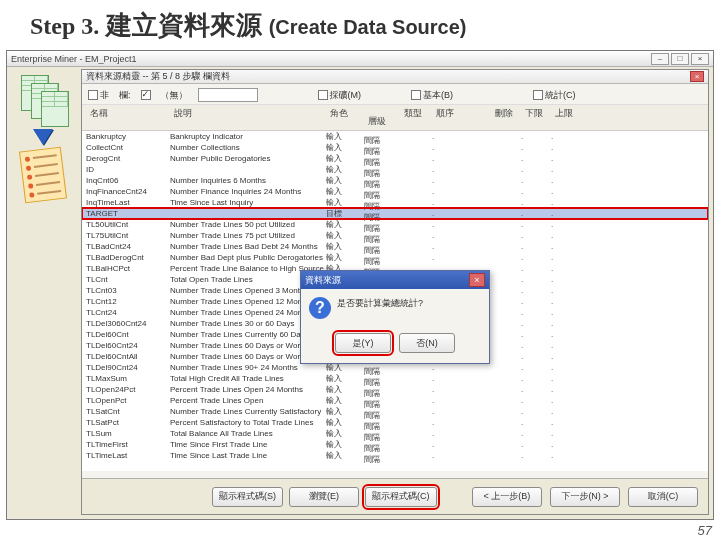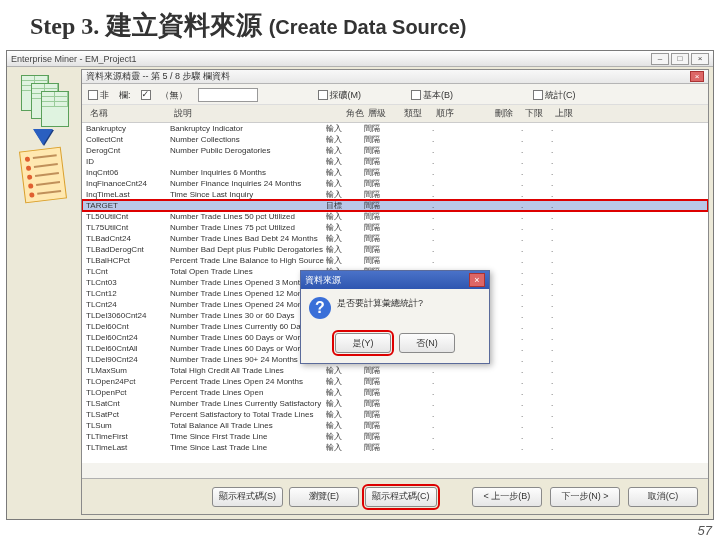--- a/index.html
+++ b/index.html
@@ -35,21 +35,21 @@
 .inner-close{ width:14px; height:11px; background:#d66; border:1px solid #a33; color:#fff; text-align:center; line-height:9px; font-size:8px;}
 
 .filter-row { display:flex; align-items:center; padding:4px 6px 2px 6px; gap:10px; font-size:9px; border-bottom:1px solid #ddd;}
 .filter-row label{display:flex; align-items:center; gap:2px;}
 .filter-row input[type=text]{ height:14px; width:60px; border:1px solid #999; font-size:9px; padding:0 2px;}
 .chk{ width:10px;height:10px; border:1px solid #777; background:#fff; display:inline-block; position:relative;}
 .chk.checked::after{content:"✓"; position:absolute; left:0; top:-2px; font-size:9px; color:#333;}
 
 .col-headers { display:flex; padding:2px 6px; font-size:9px; color:#444; border-bottom:1px solid #ccc; background:#efede4;}
 .col-headers div{ padding:0 2px;}
-.c-name{width:84px;} .c-desc{width:156px;} .c-role{width:38px;text-align:right;} .c-level{width:36px;} .c-type{width:32px;} .c-order{width:30px;} .c-drop{width:30px;margin-left:29px;} .c-lower{width:30px;} .c-upper{width:28px;}
+.c-name{width:84px;} .c-desc{width:156px;} .c-role{width:38px;} .c-level{width:36px;margin-top:8px;} .c-type{width:32px;} .c-order{width:30px;} .c-drop{width:30px;margin-left:29px;} .c-lower{width:30px;} .c-upper{width:28px;}
 
 .grid { height: 340px; overflow: hidden; padding:0 0; background:#fff;}
 .grow { display:flex; font-size:8px; color:#333; height:11px; align-items:center; padding:0 4px;}
 .grow.sel { background:#b9c8e8; outline:2px solid #d00; outline-offset:-1px;}
 .grow .c-name,.grow .c-desc{ white-space:nowrap; overflow:hidden;}
 .grow .c-level,.grow .c-role,.grow .c-type,.grow .c-order,.grow .c-drop,.grow .c-lower,.grow .c-upper{ text-align:left;}
 .dotcell{ letter-spacing:2px;}
 
 .btn-row { position:absolute; left:0; right:0; bottom:0; height:36px; background:#ece9d8; border-top:1px solid #b0b0b0; display:flex; align-items:center; justify-content:flex-start; gap:8px; padding:0 10px;}
 .btn-row .left-btns{ display:flex; gap:6px; margin-right:auto; margin-left:120px;}

